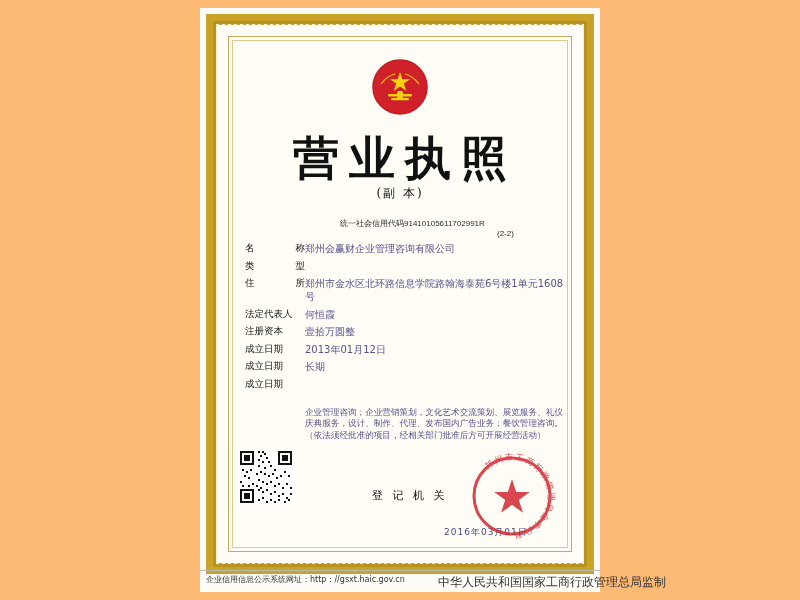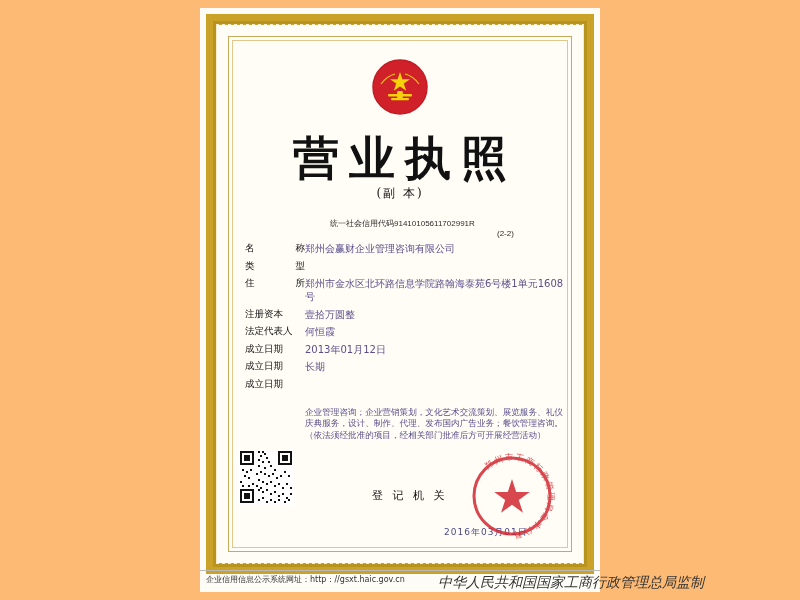--- a/index.html
+++ b/index.html
@@ -88,21 +88,21 @@
     width:336px;
     text-align:center;
     font-family:"DejaVu Serif", serif;
     font-size:12px;
     color:#111;
     letter-spacing:2px;
   }
 
   .credit-code{
     position:absolute;
-    left:330px;top:218px;
+    left:340px;top:218px;
     width:230px;
     text-align:left;
     font-size:8px;
     color:#2b2b2b;
     white-space:nowrap;
   }
   .copy-no{
     position:absolute;
     left:497px;top:229px;
     font-size:8px;
@@ -180,24 +180,23 @@
   .footer-left{
     position:absolute;
     left:206px;top:574px;
     font-size:8px;
     color:#333;
     font-family:"DejaVu Sans", sans-serif;
   }
   .footer-right{
     position:absolute;
     left:438px;top:574px;
-    font-size:14px;
+    font-size:12px;
     color:#333;
     font-family:"DejaVu Sans", sans-serif;
-    font-style:italic;
   }
   .footer-rule{
     position:absolute;
     left:200px;top:570px;
     width:400px;height:1px;
     background:#b9b9b9;
   }
 </style>
 </head>
 <body>
@@ -253,27 +252,27 @@
 
     <div class="row">
       <div class="lbl">
         <span>住</span>
         <span>所</span>
       </div>
       <div class="val">郑州市金水区北环路信息学院路翰海泰苑6号楼1单元1608号</div>
     </div>
 
     <div class="row">
+      <div class="lbl wide">法定代表人</div>
+      <div class="val">何恒霞</div>
+    </div>
+
+    <div class="row">
       <div class="lbl wide">注册资本</div>
       <div class="val">壹拾万圆整</div>
-    </div>
-
-    <div class="row">
-      <div class="lbl wide">法定代表人</div>
-      <div class="val">何恒霞</div>
     </div>
 
     <div class="row">
       <div class="lbl wide">成立日期</div>
       <div class="val">2013年01月12日</div>
     </div>
 
     <div class="row">
       <div class="lbl wide">成立日期</div>
       <div class="val">长期</div>

